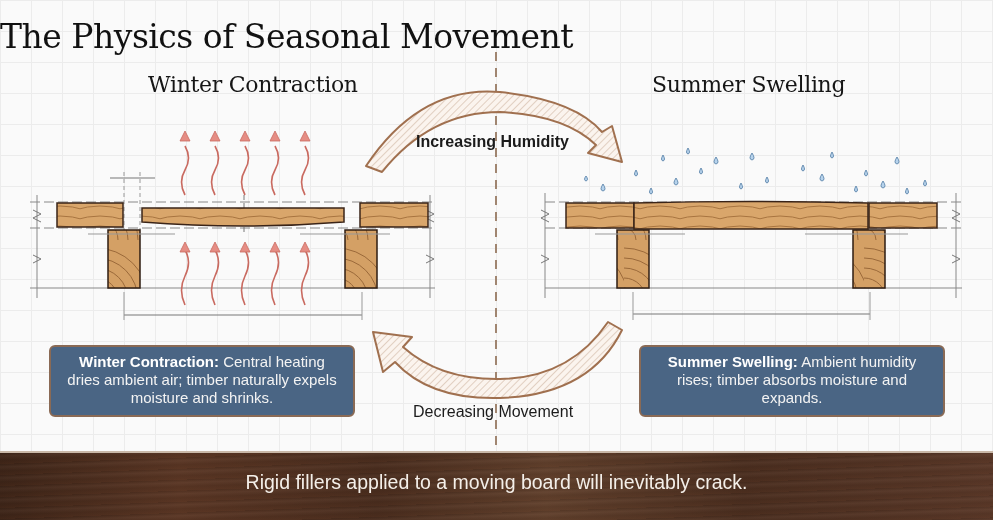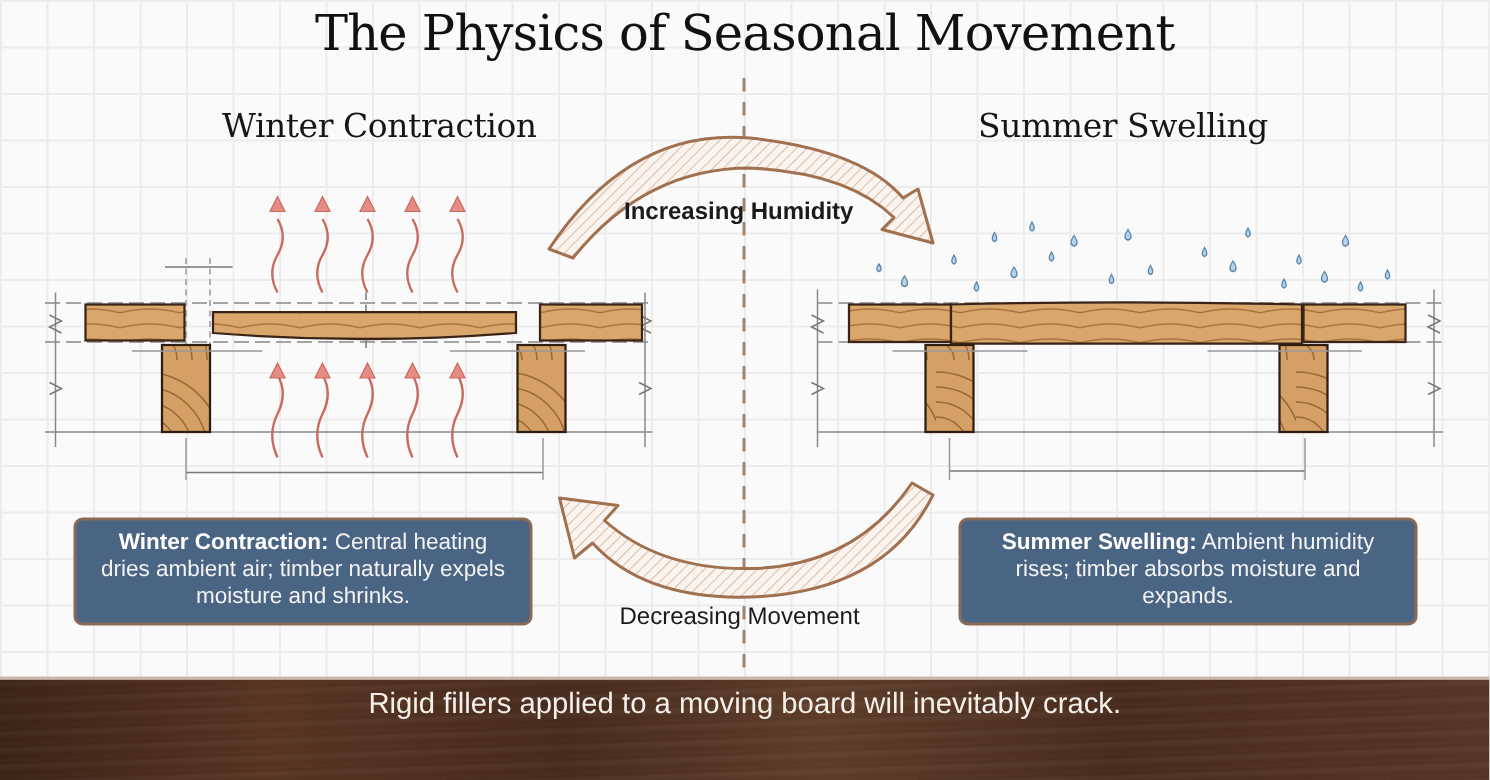--- a/index.html
+++ b/index.html
@@ -8,21 +8,21 @@
       position: relative;
       background-color: #fafafa;
       background-image:
         linear-gradient(#ececec 1px, transparent 1px),
         linear-gradient(90deg, #ececec 1px, transparent 1px);
       background-size: 31px 31px;
       font-family: "Liberation Sans", sans-serif;
       color: #1a1a1a;
     }
     .title {
-      position: absolute; left: 0; top: 2px; width: 993px; text-align: center;
+      position: absolute; left: 0; top: 17px; width: 993px; 
       font-family: "DejaVu Serif", "Liberation Serif", serif;
       font-size: 33px; font-weight: normal; color: #111; letter-spacing: -0.5px;
     }
     .panel-title {
       position: absolute; top: 72px;
       font-family: "DejaVu Serif", "Liberation Serif", serif;
       font-size: 22px; color: #161616; letter-spacing: -0.3px;
     }
     #winter-title { left: 148px; }
     #summer-title { left: 652px; }
@@ -41,21 +41,21 @@
     .info-box b { font-weight: bold; color: #ffffff; }
     #winter-box { left: 49px; top: 345px; width: 306px; height: 72px; }
     #summer-box { left: 639px; top: 345px; width: 306px; height: 72px; }
     .footer {
       position: absolute; left: 0; top: 451px; width: 993px; height: 69px;
       background:
         repeating-linear-gradient(178deg, rgba(0,0,0,0.10) 0px, rgba(255,255,255,0.03) 3px, rgba(0,0,0,0.06) 7px, rgba(90,50,30,0.08) 11px),
         linear-gradient(90deg, #3e2518 0%, #5a3624 18%, #4a2d1e 38%, #61402c 55%, #4b2e1f 75%, #5a3828 100%);
       border-top: 2px solid #c9b8a8;
       text-align: center; color: #f4efe9; font-size: 19.5px; line-height: 24px;
-      padding-top: 4px;
+      padding-top: 17px;
     }
     .footer span { display: block; }
   </style>
 </head>
 <body>
 
 <div class="title">The Physics of Seasonal Movement</div>
 
 <div class="panel-title" id="winter-title">Winter Contraction</div>
 <div class="panel-title" id="summer-title">Summer Swelling</div>

